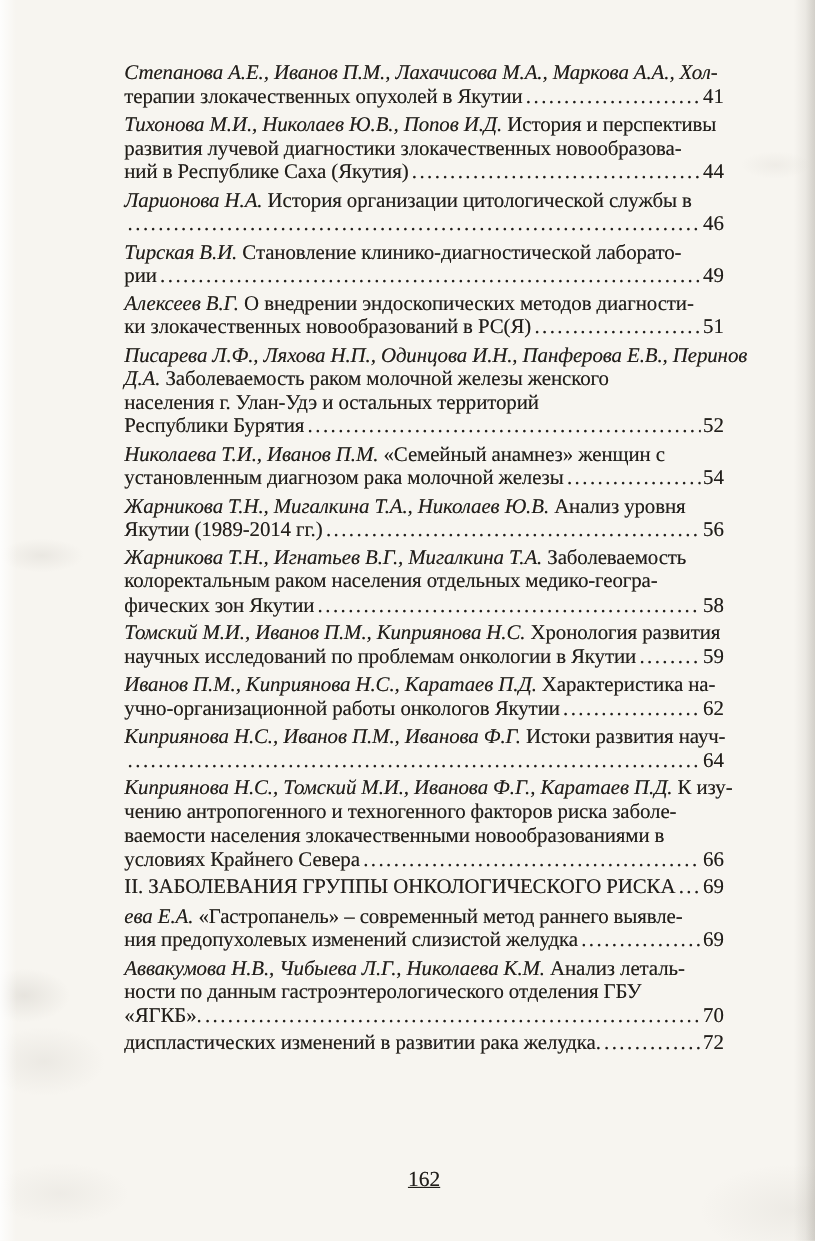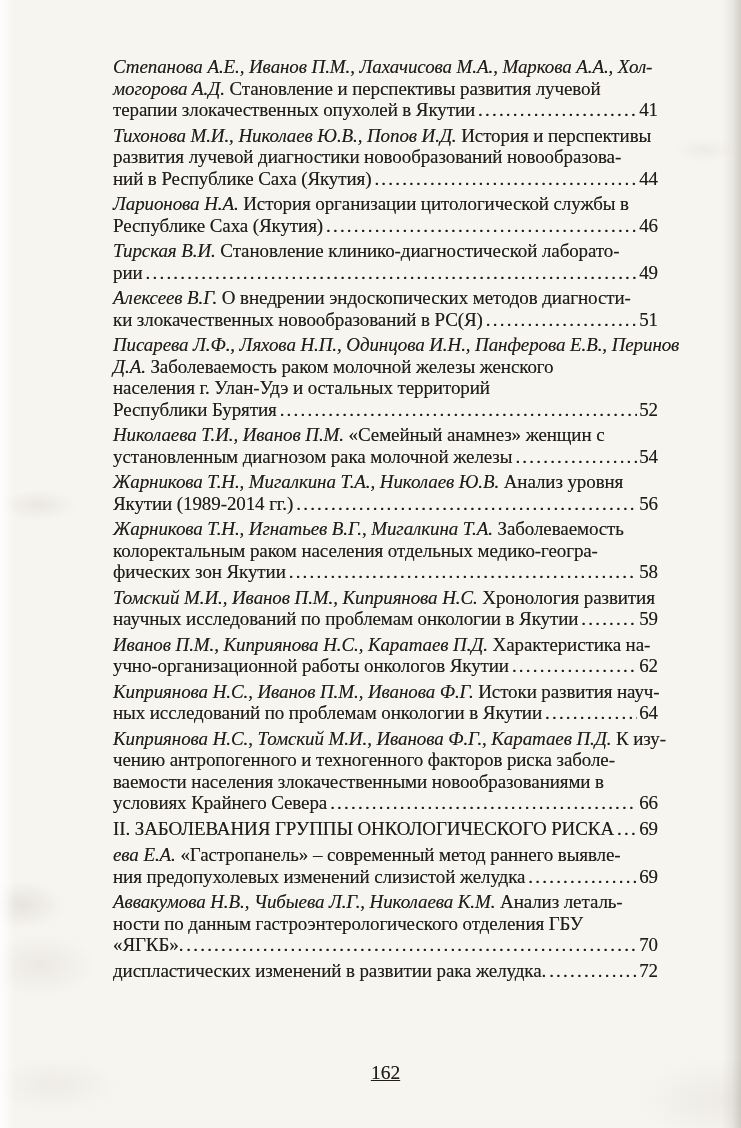--- a/index.html
+++ b/index.html
@@ -39,42 +39,40 @@
     text-decoration:underline;
   }
 </style>
 </head>
 <body>
 
 <div class="toc">
 
   <div class="entry">
     <div class="line"><span class="au">Степанова А.Е., Иванов П.М., Лахачисова М.А., Маркова А.А., Хол-</span></div>
-    <div class="line"><span class="au">могорова А.Д. </span><span class="ti">Становление и перспективы развития лучевой</span></div>
     <div class="line last">
         <span class="ti">терапии злокачественных опухолей в Якутии</span>
         <span class="dots">................................................................................................................................................................</span>
         <span class="pg">41</span>
       </div>
   </div>
 
   <div class="entry">
     <div class="line"><span class="au">Тихонова М.И., Николаев Ю.В., Попов И.Д. </span><span class="ti">История и перспективы</span></div>
-    <div class="line"><span class="ti">развития лучевой диагностики новообразований новообразова-</span></div>
+    <div class="line"><span class="ti">развития лучевой диагностики злокачественных новообразова-</span></div>
     <div class="line last">
         <span class="ti">ний в Республике Саха (Якутия)</span>
         <span class="dots">................................................................................................................................................................</span>
         <span class="pg">44</span>
       </div>
   </div>
 
   <div class="entry">
     <div class="line"><span class="au">Ларионова Н.А. </span><span class="ti">История организации цитологической службы в</span></div>
     <div class="line last">
-        <span class="ti">Республике Саха (Якутия)</span>
         <span class="dots">................................................................................................................................................................</span>
         <span class="pg">46</span>
       </div>
   </div>
 
   <div class="entry">
     <div class="line"><span class="au">Тирская В.И. </span><span class="ti">Становление клинико-диагностической лаборато-</span></div>
     <div class="line last">
         <span class="ti">рии</span>
         <span class="dots">................................................................................................................................................................</span>
@@ -144,21 +142,20 @@
     <div class="line last">
         <span class="ti">учно-организационной работы онкологов Якутии</span>
         <span class="dots">................................................................................................................................................................</span>
         <span class="pg">62</span>
       </div>
   </div>
 
   <div class="entry">
     <div class="line"><span class="au">Киприянова Н.С., Иванов П.М., Иванова Ф.Г. </span><span class="ti">Истоки развития науч-</span></div>
     <div class="line last">
-        <span class="ti">ных исследований по проблемам онкологии в Якутии</span>
         <span class="dots">................................................................................................................................................................</span>
         <span class="pg">64</span>
       </div>
   </div>
 
   <div class="entry">
     <div class="line"><span class="au">Киприянова Н.С., Томский М.И., Иванова Ф.Г., Каратаев П.Д. </span><span class="ti">К изу-</span></div>
     <div class="line"><span class="ti">чению антропогенного и техногенного факторов риска заболе-</span></div>
     <div class="line"><span class="ti">ваемости населения злокачественными новообразованиями в</span></div>
     <div class="line last">

